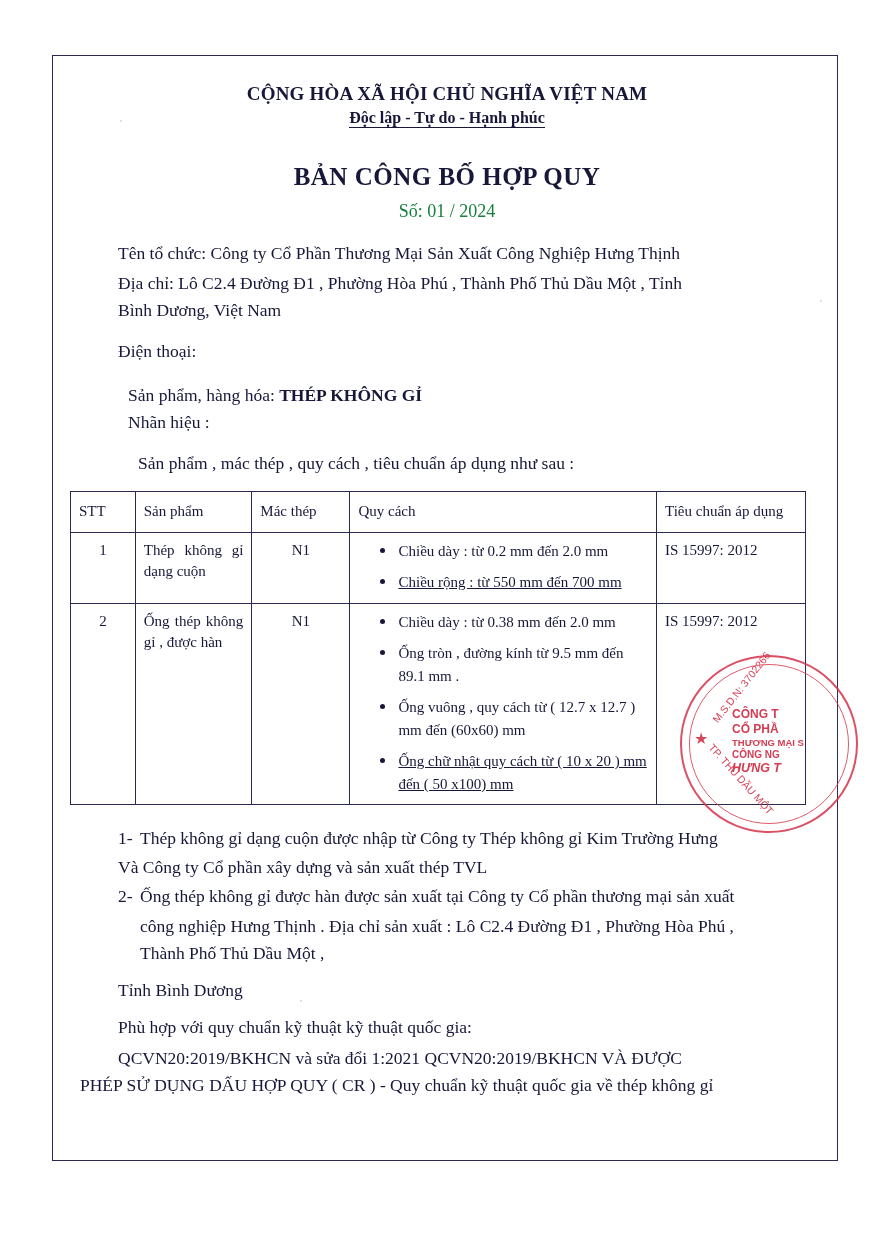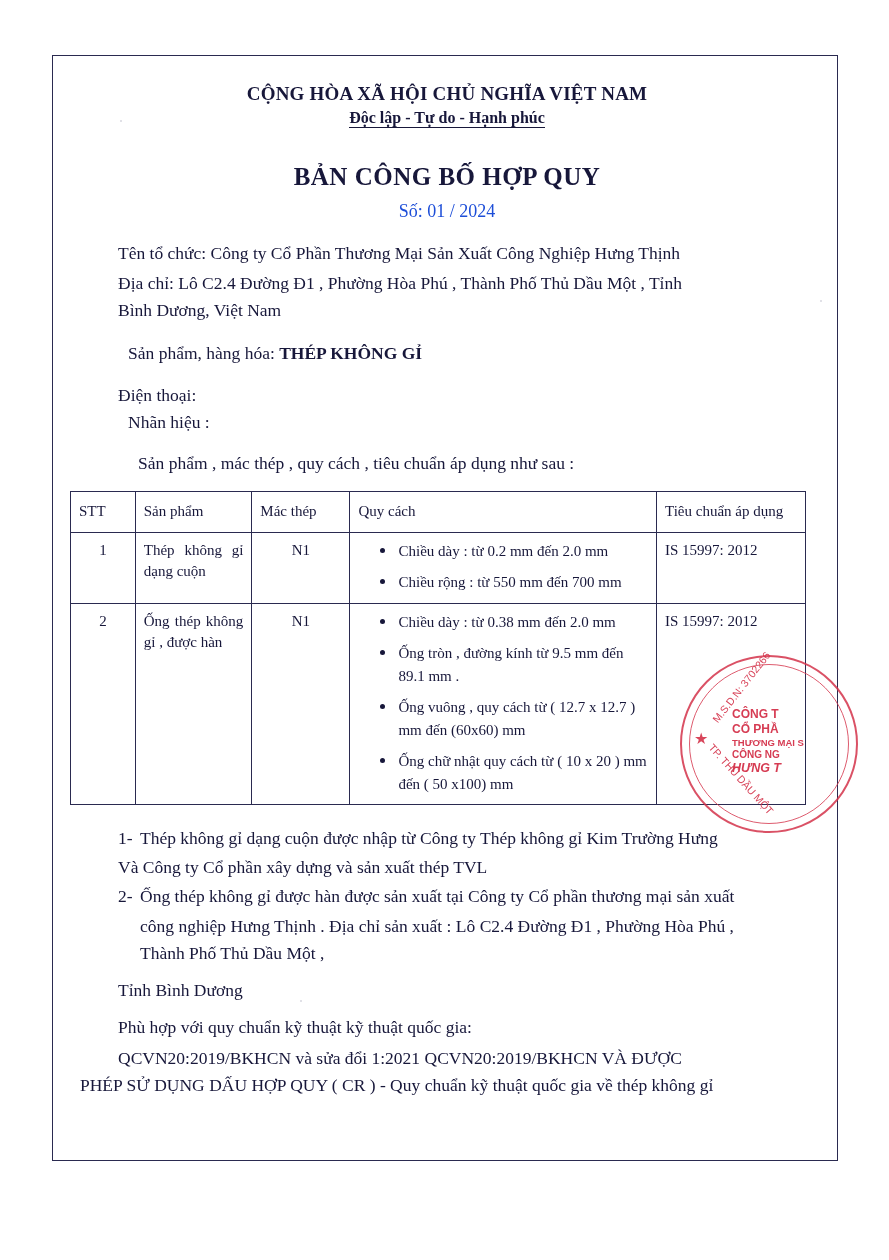--- a/index.html
+++ b/index.html
@@ -67,21 +67,21 @@
   .doc-title {
     font-size: 25px;
     font-weight: bold;
     margin-top: 36px;
     letter-spacing: 0.5px;
     color: #17173a;
   }
   .doc-number {
     font-size: 18px;
     margin-top: 10px;
-    color: #1d4ed8;
+    color: #15803d;
   }
 
   .body-text {
     font-size: 17.5px;
     line-height: 1.55;
     color: #17173a;
   }
 
   .p-org { margin-top: 18px; padding-left: 48px; }
   .p-addr { margin-top: 3px; padding-left: 48px; }
@@ -125,21 +125,21 @@
     margin: 0;
     padding: 0 0 0 22px;
     list-style: none;
   }
   ul.qc li {
     position: relative;
     padding-left: 18px;
     margin-bottom: 9px;
     line-height: 1.5;
   }
-  ul.qc li:last-child { margin-bottom: 2px; }
+  ul.qc li:last-child { margin-bottom: 2px; text-decoration: underline; }
   ul.qc li::before {
     content: "";
     position: absolute;
     left: 0;
     top: 8px;
     width: 5px;
     height: 5px;
     background: #17173a;
     border-radius: 50%;
   }
@@ -253,25 +253,25 @@
 
     <div class="body-text p-org">
       <span>Tên tổ chức: </span><span>Công ty Cổ Phần Thương Mại Sản Xuất Công Nghiệp Hưng Thịnh</span>
     </div>
 
     <div class="body-text p-addr">
       <span>Địa chỉ: </span><span>Lô C2.4 Đường Đ1 , Phường Hòa Phú , Thành Phố Thủ Dầu Một , Tỉnh</span>
     </div>
     <div class="body-text" style="padding-left:48px;">Bình Dương, Việt Nam</div>
 
+    <div class="body-text p-phone">Điện thoại:</div>
+
     <div class="body-text p-product">
       <span>Sản phẩm, hàng hóa: </span><span class="b">THÉP KHÔNG GỈ</span>
     </div>
-
-    <div class="body-text p-phone">Điện thoại:</div>
 
     <div class="body-text p-brand">Nhãn hiệu :</div>
 
     <div class="body-text p-intro">Sản phẩm , mác thép , quy cách , tiêu chuẩn áp dụng như sau :</div>
 
     <table class="spec">
       <thead>
         <tr>
           <th class="col-stt c">STT</th>
           <th class="col-sp">Sản phẩm</th>

